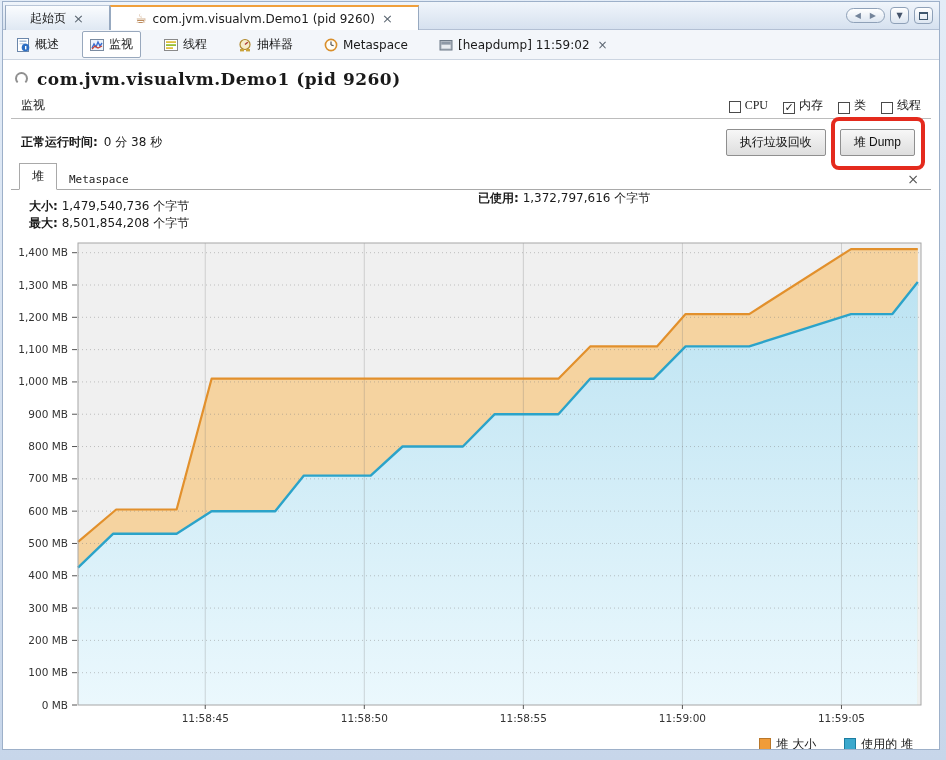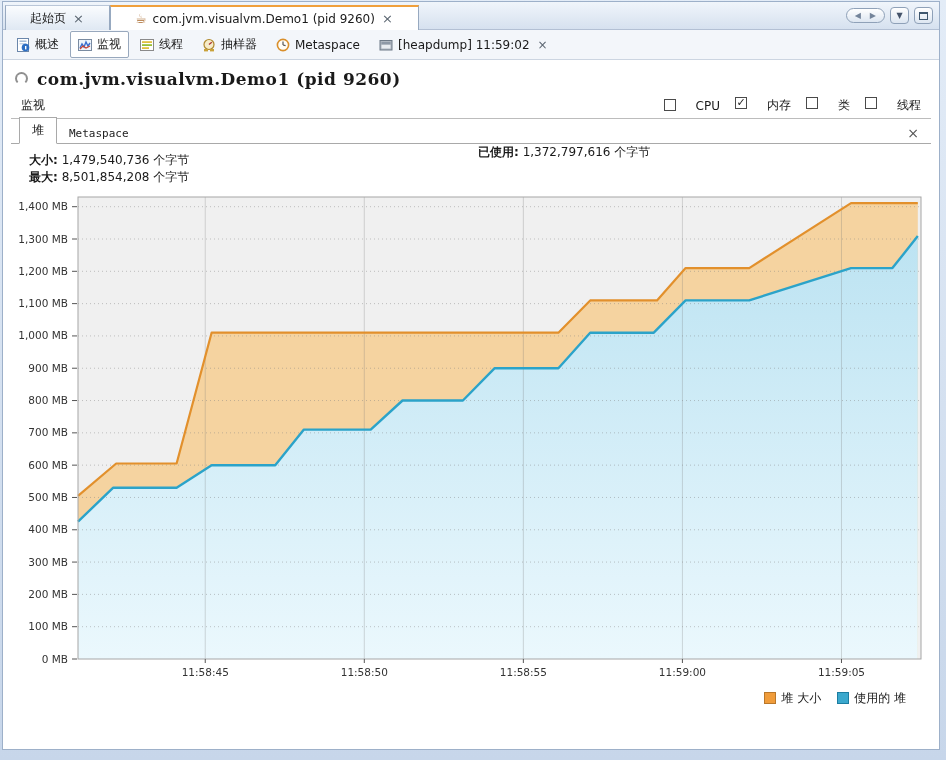--- a/index.html
+++ b/index.html
@@ -34,54 +34,54 @@
     border: 1px solid #8fa1b8; border-radius: 8px; background: linear-gradient(#ffffff, #dde6f1);
   }
   .sq-btn {
     width: 19px; height: 17px; display: flex; align-items: center; justify-content: center;
     border: 1px solid #8fa1b8; border-radius: 4px; background: linear-gradient(#ffffff, #dde6f1);
     font-size: 8px; color: #44536a;
   }
   .maxbox { width: 9px; height: 8px; border: 1px solid #3f576f; border-top-width: 2px; display: block; }
   
   .toolbar {
-    height: 30px; display: flex; align-items: center; gap: 3px; padding: 0 5px;
+    height: 30px; display: flex; align-items: center; gap: 15px; padding: 0 5px;
     background: #f3f6fa; border-bottom: 1px solid #ccd5e1;
   }
   .tb-btn { display: flex; align-items: center; gap: 5px; padding: 4px 7px; font-size: 12px; border: 1px solid transparent; }
   .tb-btn.selected { background: #fff; border: 1px solid #98a8bd; border-radius: 2px; }
   .tb-btn .x { color: #5a6570; font-size: 12px; margin-left: 3px; }
   
   .title-row { display: flex; align-items: center; gap: 9px; padding: 8px 12px 4px 12px; height: 33px; }
   .spinner { width: 13px; height: 13px; border: 2px solid #8f8f8f; border-bottom-color: transparent; border-radius: 50%; flex: 0 0 auto; }
   .app-title { font-family: "DejaVu Serif", "Liberation Serif", serif; font-weight: bold; font-size: 17px; letter-spacing: .5px; }
   .monitor-bar { height: 26px; display: flex; align-items: center; padding: 0 10px; border-bottom: 1px solid #bcbcbc; margin: 0 8px; }
   .cb-group { margin-left: auto; display: flex; gap: 15px; align-items: center; }
-  .cb { display: flex; align-items: flex-start; gap: 20px; cursor: default; }
+  .cb { display: flex; align-items: flex-end; gap: 4px; cursor: default; font-family: Liberation Serif, serif; }
   .cb .box { width: 12px; height: 12px; border: 1px solid #4a4a4a; background: #fff; display: inline-flex; align-items: center; justify-content: center; font-size: 11px; color: #222; }
   .cb[data-checked="true"] .box::after { content: "✓"; margin-top: -2px; }
   .uptime-row { height: 46px; display: flex; align-items: center; padding: 0 16px 0 18px; }
   .uptime-row b { font-weight: 700; }
   .btn-group { margin-left: auto; display: flex; align-items: center; gap: 14px; }
   .btn {
     background: linear-gradient(#f7f7f7, #dedede); border: 1px solid #8f8f8f; border-radius: 2px;
     padding: 4px 13px; font-size: 12px; color: #111; cursor: default; white-space: nowrap;
   }
   .dump-wrap { position: relative; margin-right: 8px; }
   .red-annotation { position: absolute; left: -9px; right: -10px; top: -12px; bottom: -14px; border: 4px solid #e42a1d; border-radius: 8px; pointer-events: none; }
   .memtabs { display: flex; align-items: flex-end; height: 25px; border-bottom: 1px solid #a9a9a9; padding: 0 8px; margin: 0 8px; }
   .memtab { padding: 4px 12px; font-size: 12px; color: #222; margin-bottom: -1px; }
   .memtab.active { background: #fff; border: 1px solid #a9a9a9; border-bottom: 1px solid #fff; }
   .memtab.plain { font-size: 11px; font-family: "DejaVu Sans Mono", "Liberation Mono", monospace; margin-top: 28px; }
   .memtabs .tabrow-close { margin-left: auto; color: #555; font-size: 14px; padding: 0 4px 2px 0; }
   .stats { position: relative; height: 50px; padding: 8px 0 0 26px; line-height: 17px; }
   .stats b { font-weight: 700; }
   .stat-used { position: absolute; left: 475px; top: 0; }
   .chart-wrap { position: relative; }
-  .legend { display: flex; justify-content: flex-end; gap: 16px; align-items: center; padding-right: 33px; height: 16px; margin-top: 1px; }
+  .legend { display: flex; justify-content: flex-end; gap: 28px; align-items: center; padding-right: 26px; height: 16px; margin-top: 1px; }
   .legend-item { display: flex; align-items: center; gap: 5px; font-size: 12px; }
   .legend-swatch { width: 12px; height: 12px; border: 1px solid #666; }
   text { font-family: "DejaVu Sans", "Liberation Sans", sans-serif; }
 </style>
 </head>
 <body>
 
 <div class="frame">
 
   <div class="tabbar">
@@ -184,20 +184,32 @@
         <span class="box"></span>
         <span>类</span>
       </label>
       <label class="cb" data-checked="false">
         <span class="box"></span>
         <span>线程</span>
       </label>
     </div>
   </div>
 
+  <div class="uptime-row">
+    <b>正常运行时间:</b>
+    <span style="width:6px"></span>
+    <span>0 分 38 秒</span>
+    <div class="btn-group">
+      <button class="btn">执行垃圾回收</button>
+      <span class="dump-wrap">
+        <button class="btn">堆 Dump</button>
+        <span class="red-annotation"></span>
+      </span>
+    </div>
+  </div>
 
   <div class="memtabs">
     <div class="memtab active">堆</div>
     <div class="memtab plain">Metaspace</div>
     <span class="tabrow-close">×</span>
   </div>
 
   <div class="stats">
     <div>
       <b>大小:</b>

